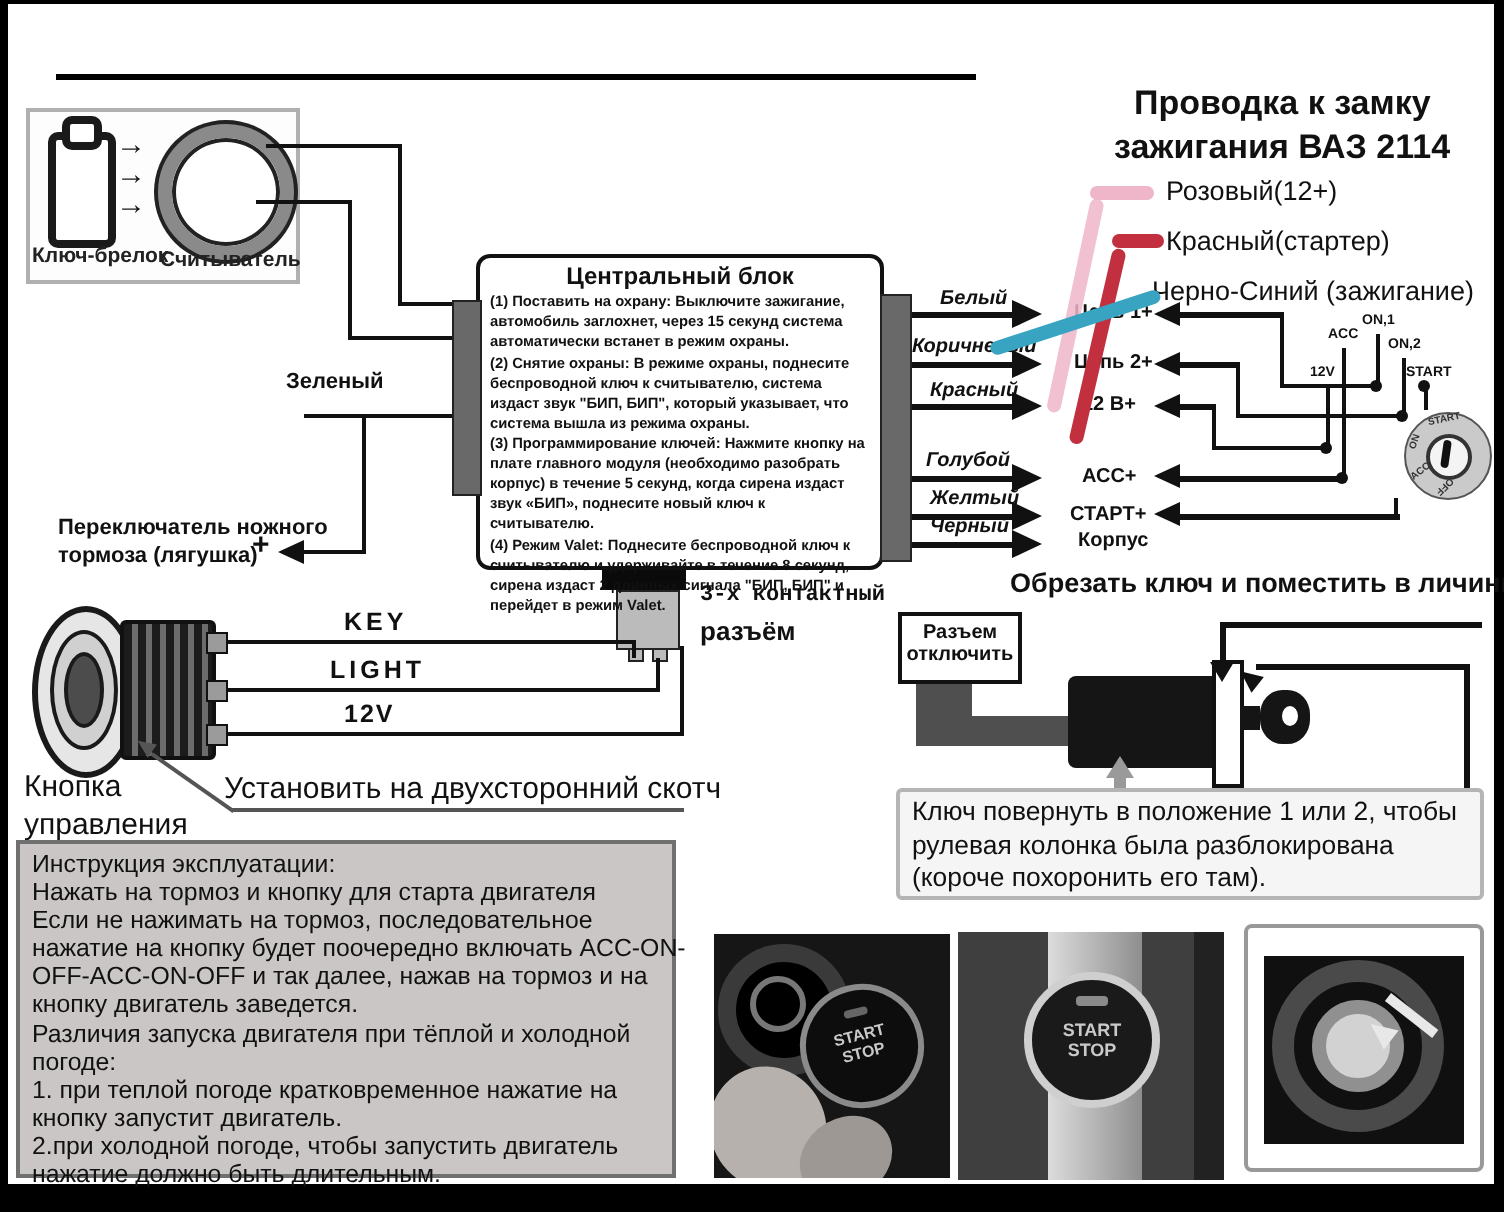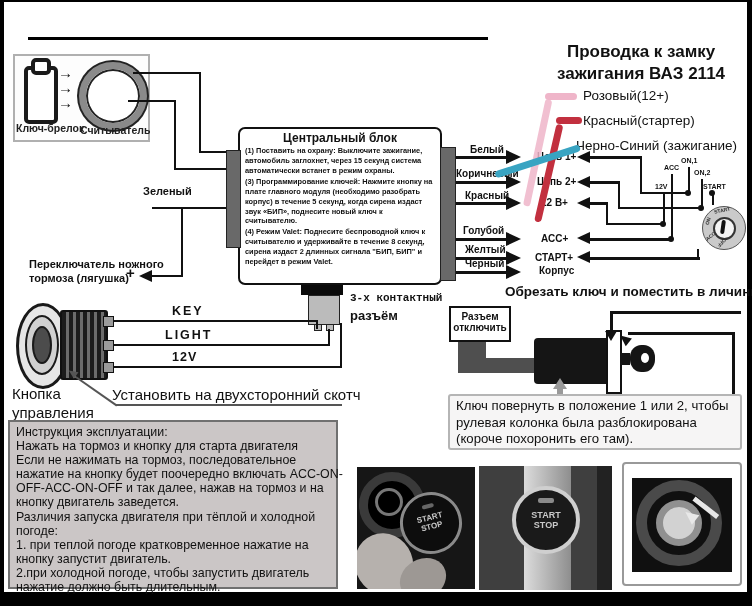--- a/index.html
+++ b/index.html
@@ -8,21 +8,21 @@
   .abs{position:absolute;}
   .hl{position:absolute;background:#111;height:2px;}
   .vl{position:absolute;background:#111;width:2px;}
   .thin{background:#555;height:1.5px;}
   .arr-r{position:absolute;width:0;height:0;border-top:7px solid transparent;
          border-bottom:7px solid transparent;border-left:15px solid #111;}
   .arr-l{position:absolute;width:0;height:0;border-top:6px solid transparent;
          border-bottom:6px solid transparent;border-right:13px solid #111;}
   .dot{position:absolute;width:6px;height:6px;background:#111;border-radius:50%;}
   .lbl{position:absolute;font-weight:bold;white-space:nowrap;}
-  .wire-lbl{font-size:10px;}
+  .wire-lbl{font-size:10px;font-style:italic;}
   .term-lbl{font-size:10px;}
   .tiny{font-size:7px;font-weight:bold;}
   .colored{position:absolute;height:7px;border-radius:4px;transform-origin:0 50%;}
   .cb-p{font-size:7.4px;font-weight:bold;line-height:1.34;margin:0 0 1px 0;}
   .instr-line{font-size:12.4px;line-height:14.1px;white-space:nowrap;}
   .photo-txt{color:#c9c9c9;font-weight:bold;text-align:center;line-height:1.15;}
   .ring-lbl{position:absolute;font-size:5px;font-weight:bold;color:#333;}
 </style>
 </head>
 <body>
@@ -59,20 +59,21 @@
 
   <div class="lbl" style="left:29px;top:258px;font-size:11px;">Переключатель ножного</div>
   <div class="lbl" style="left:29px;top:272px;font-size:11px;">тормоза (лягушка)</div>
   <div class="lbl" style="left:126px;top:264px;font-size:15px;">+</div>
   <div class="arr-l" style="left:139px;top:270px;"></div>
   <div class="hl" style="left:151px;top:275px;width:32px;"></div>
 
   <div class="abs" style="left:238px;top:127px;width:204px;height:158px;border:2px solid #111;border-radius:7px;background:#fff;padding:2px 5px;box-sizing:border-box;z-index:2;">
     <div style="text-align:center;font-size:12px;font-weight:bold;margin-bottom:1px;">Центральный блок</div>
     <div class="cb-p">(1) Поставить на охрану: Выключите зажигание, автомобиль заглохнет, через 15 секунд система автоматически встанет в режим охраны.</div>
+    <div class="cb-p">(2) Снятие охраны: В режиме охраны, поднесите беспроводной ключ к считывателю, система издаст звук "БИП, БИП", который указывает, что система вышла из режима охраны.</div>
     <div class="cb-p">(3) Программирование ключей: Нажмите кнопку на плате главного модуля (необходимо разобрать корпус) в течение 5 секунд, когда сирена издаст звук «БИП», поднесите новый ключ к считывателю.</div>
     <div class="cb-p">(4) Режим Valet: Поднесите беспроводной ключ к считывателю и удерживайте в течение 8 секунд, сирена издаст 2 длинных сигнала "БИП, БИП" и перейдет в режим Valet.</div>
   </div>
   <div class="abs" style="left:226px;top:150px;width:13px;height:96px;background:#696969;border:1px solid #222;z-index:3;"></div>
   <div class="abs" style="left:440px;top:147px;width:14px;height:132px;background:#696969;border:1px solid #222;z-index:3;"></div>
 
   <div class="abs" style="left:301px;top:285px;width:42px;height:10px;background:#0a0a0a;"></div>
   <div class="abs" style="left:308px;top:295px;width:30px;height:28px;background:#bbbbbb;border:1.5px solid #222;"></div>
   <div class="abs" style="left:314px;top:324px;width:6px;height:5px;background:#bbbbbb;border:1px solid #222;"></div>
   <div class="abs" style="left:326px;top:324px;width:6px;height:5px;background:#bbbbbb;border:1px solid #222;"></div>

